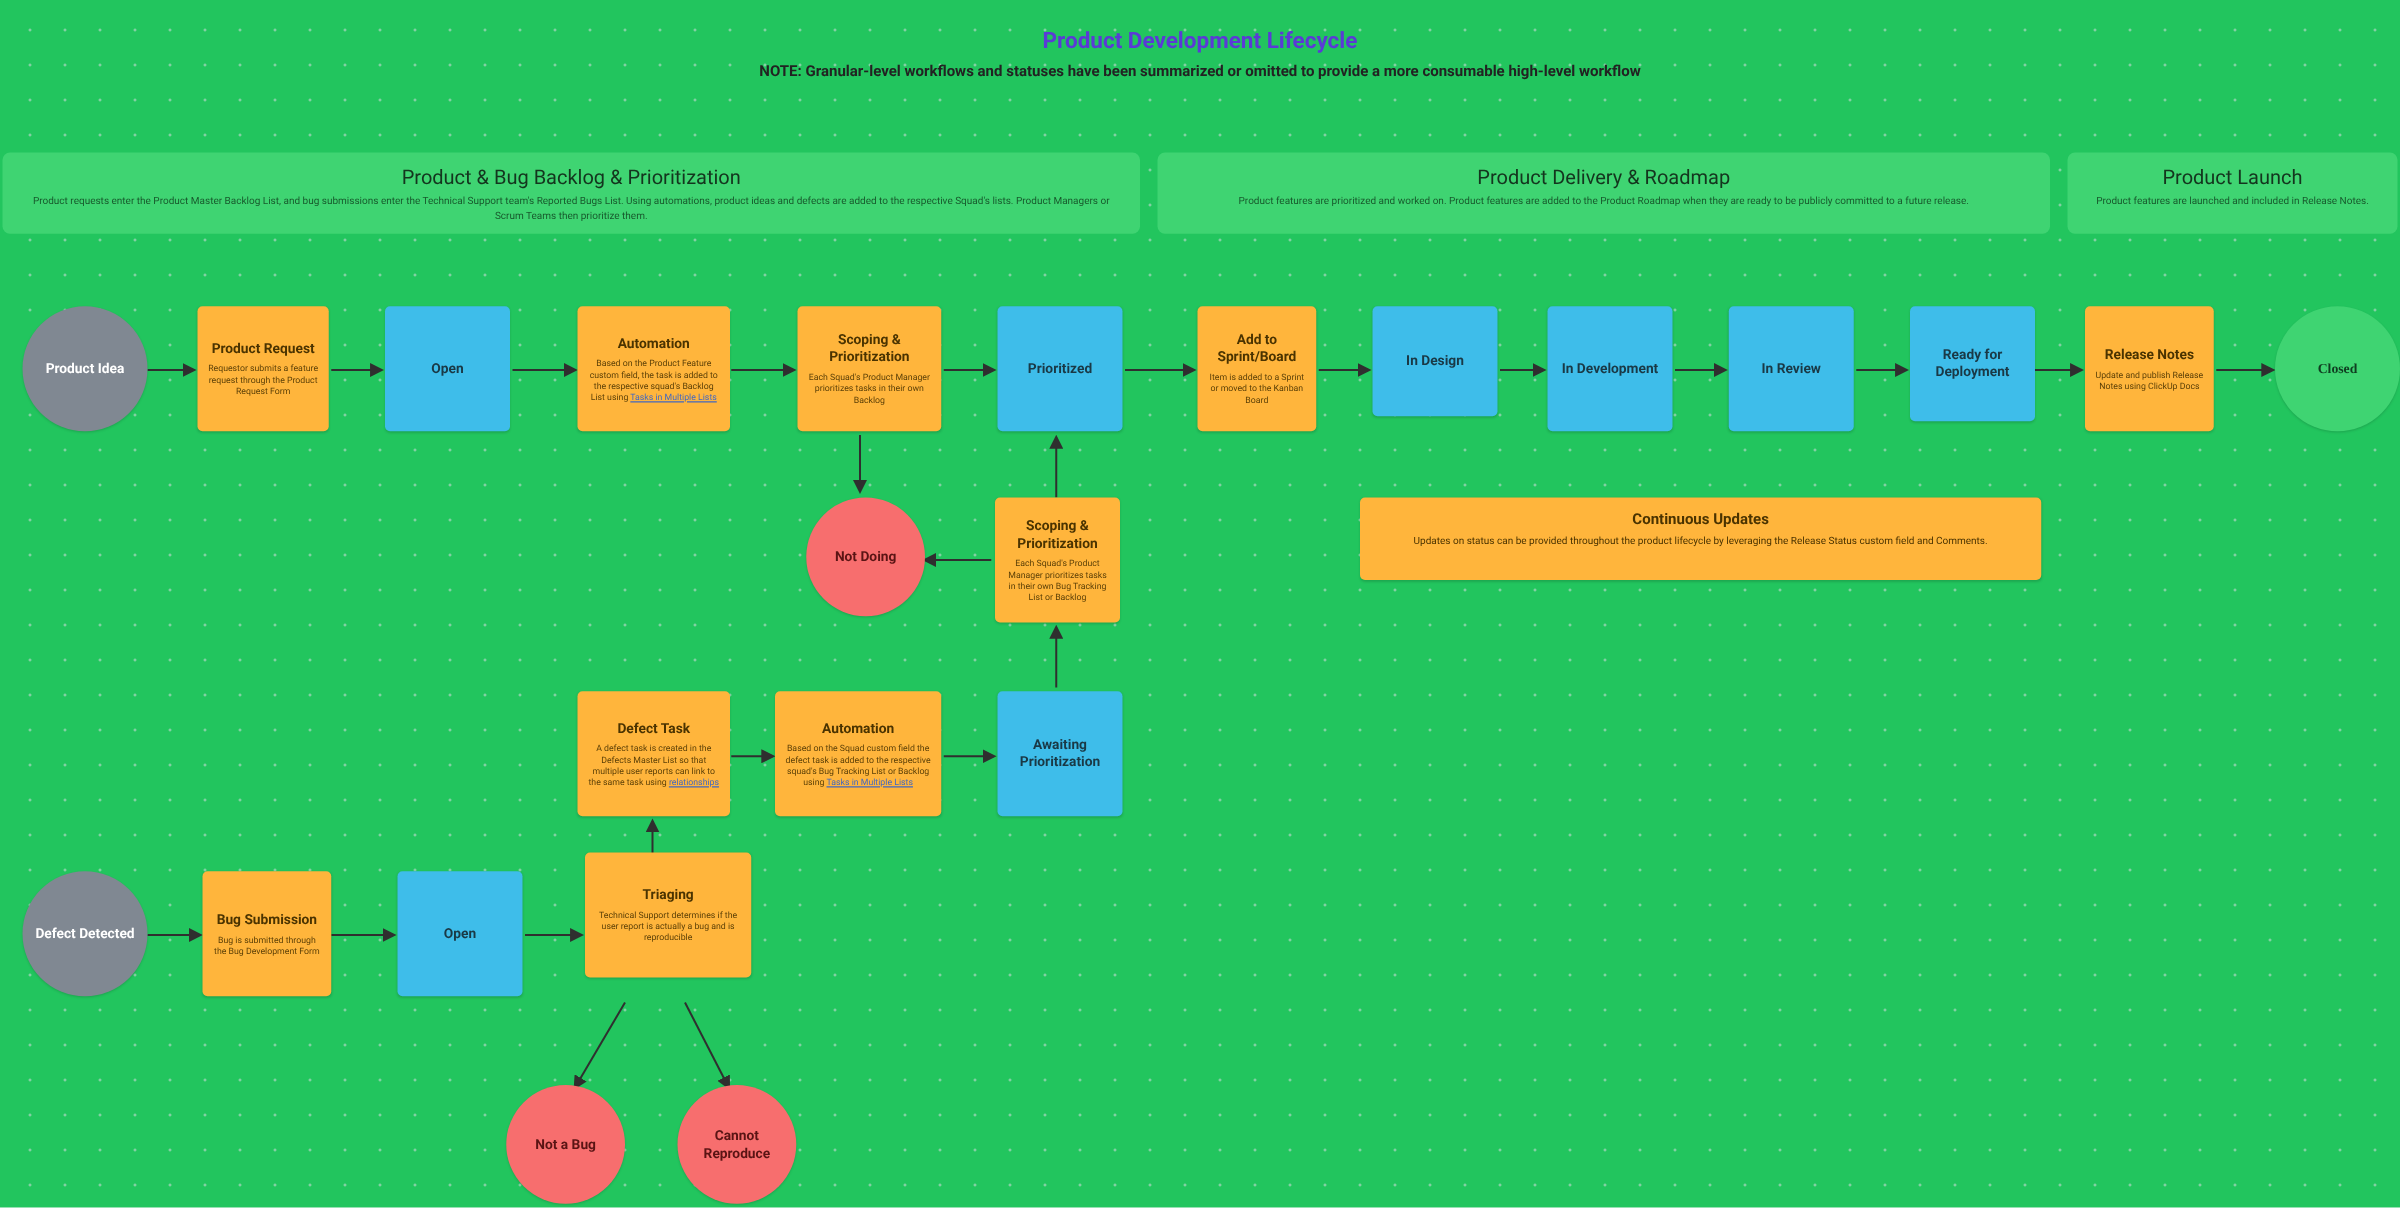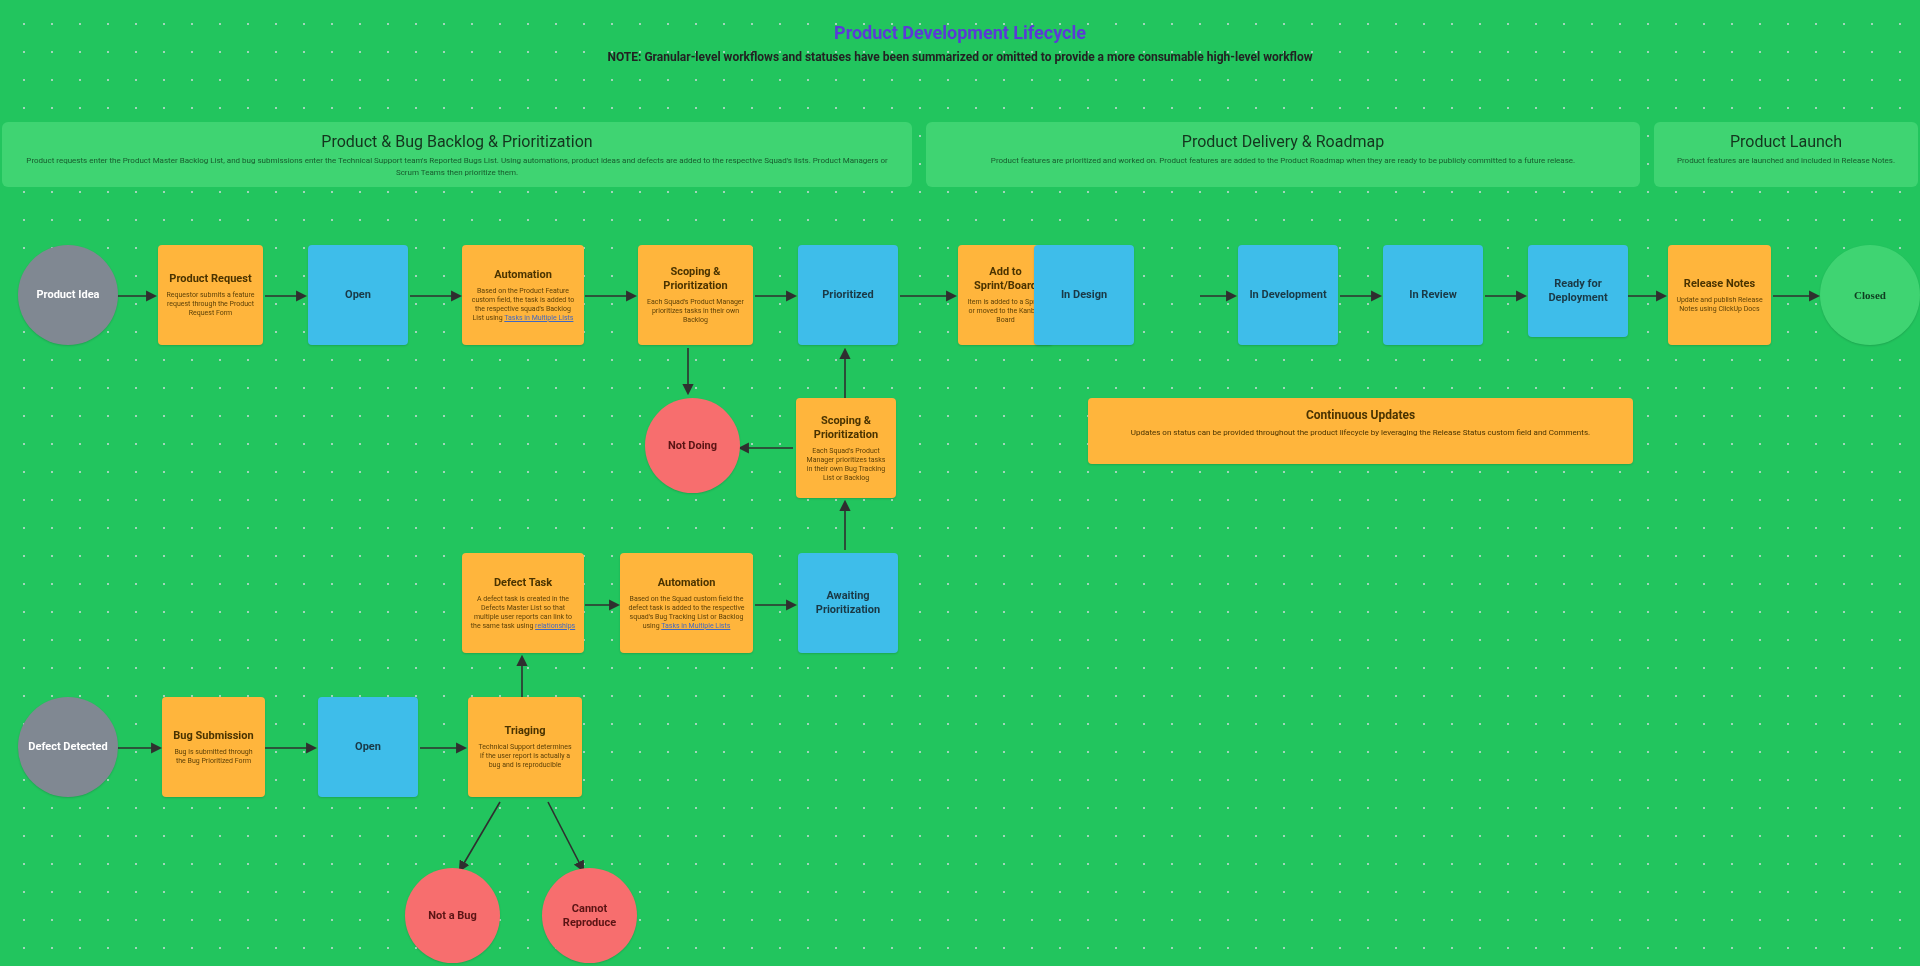--- a/index.html
+++ b/index.html
@@ -114,21 +114,21 @@
     <div class="t">Scoping &amp; Prioritization</div>
     <div class="d">Each Squad's Product Manager prioritizes tasks in their own Backlog</div>
   </div>
   <div class="shape blue" style="left:798px;top:245px;width:100px;height:100px">
     <div class="t">Prioritized</div>
   </div>
   <div class="shape orange" style="left:958px;top:245px;width:95px;height:100px">
     <div class="t">Add to Sprint/Board</div>
     <div class="d">Item is added to a Sprint or moved to the Kanban Board</div>
   </div>
-  <div class="shape blue" style="left:1034px;top:245px;width:100px;height:100px">
+  <div class="shape blue" style="left:1098px;top:245px;width:100px;height:88px">
     <div class="t">In Design</div>
   </div>
   <div class="shape blue" style="left:1238px;top:245px;width:100px;height:100px">
     <div class="t">In Development</div>
   </div>
   <div class="shape blue" style="left:1383px;top:245px;width:100px;height:100px">
     <div class="t">In Review</div>
   </div>
   <div class="shape blue" style="left:1528px;top:245px;width:100px;height:92px">
     <div class="t">Ready for Deployment</div>
@@ -159,26 +159,26 @@
   </div>
   <div class="shape blue" style="left:798px;top:553px;width:100px;height:100px">
     <div class="t">Awaiting Prioritization</div>
   </div>
 
   <div class="shape circle grey" style="left:18px;top:697px;width:100px;height:100px">
     <div class="t">Defect Detected</div>
   </div>
   <div class="shape orange" style="left:162px;top:697px;width:103px;height:100px">
     <div class="t">Bug Submission</div>
-    <div class="d">Bug is submitted through the Bug Prioritized Form</div>
+    <div class="d">Bug is submitted through the Bug Development Form</div>
   </div>
   <div class="shape blue" style="left:318px;top:697px;width:100px;height:100px">
     <div class="t">Open</div>
   </div>
-  <div class="shape orange" style="left:468px;top:697px;width:114px;height:100px">
+  <div class="shape orange" style="left:468px;top:682px;width:133px;height:100px">
     <div class="t">Triaging</div>
     <div class="d">Technical Support determines if the user report is actually a bug and is reproducible</div>
   </div>
   <div class="shape circle red" style="left:405px;top:868px;width:95px;height:95px">
     <div class="t">Not a Bug</div>
   </div>
   <div class="shape circle red" style="left:542px;top:868px;width:95px;height:95px">
     <div class="t">Cannot Reproduce</div>
   </div>
 

